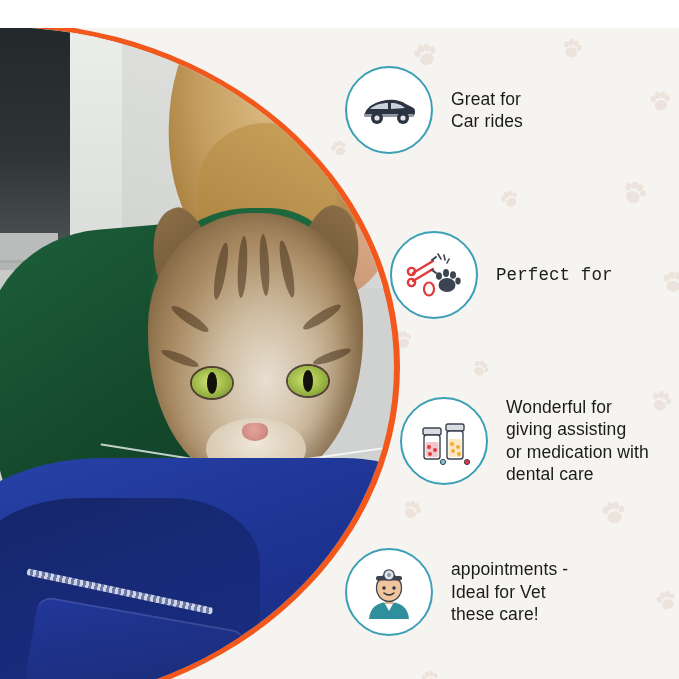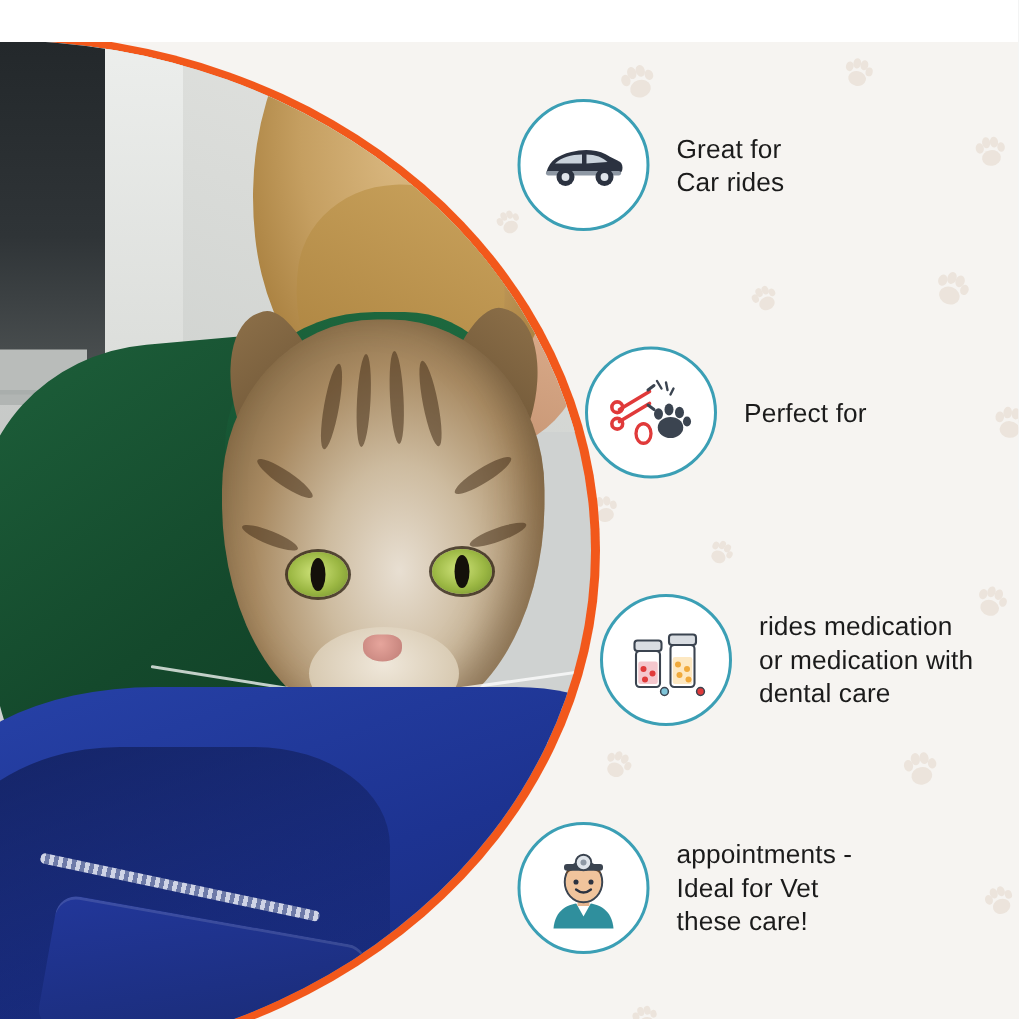--- a/index.html
+++ b/index.html
@@ -238,21 +238,21 @@
   }
   .feature-text {
     font-size: 17.5px;
     line-height: 1.28;
     color: #1b1b1b;
     letter-spacing: .1px;
   }
   .feature-text span { display: block; }
 
   .f1 { left: 15px; top: 38px; }
-  .f2 { left: 60px; top: 203px; }
+  .f2 { left: 60px; top: 203px; font-family: Liberation Mono, monospace; }
   .f3 { left: 70px; top: 368px; }
   .f4 { left: 15px; top: 520px; }
 </style>
 </head>
 <body>
 
 <div id="canvas">
 
   <div class="right-bg"></div>
   <div id="paws">
@@ -532,21 +532,22 @@
           <circle cx="36" cy="28" r="2" fill="#f0a93b"></circle>
           <circle cx="42" cy="31" r="2" fill="#f0a93b"></circle>
           <circle cx="37" cy="35" r="2" fill="#f0a93b"></circle>
           <circle cx="43" cy="38" r="2" fill="#f0a93b"></circle>
 
           <circle cx="27" cy="46" r="2.6" fill="#7fc4d8" stroke="#3b4450" stroke-width="1"></circle>
           <circle cx="51" cy="46" r="2.6" fill="#e03a3a" stroke="#3b4450" stroke-width="1"></circle>
         </svg>
       </div>
       <div class="feature-text">
-        <span>rides medication</span>
+        <span>Wonderful for</span>
+        <span>giving assisting</span>
         <span>or medication with</span>
         <span>dental care</span>
       </div>
     </div>
 
     <div class="feature f4">
       <div class="icon-circle">
         <svg width="58" height="58" viewBox="0 0 58 58" aria-hidden="true">
 
           <path d="M9 56 C10 44 18 39 29 39 C40 39 48 44 49 56 Z" fill="#2f8f9d"></path>

